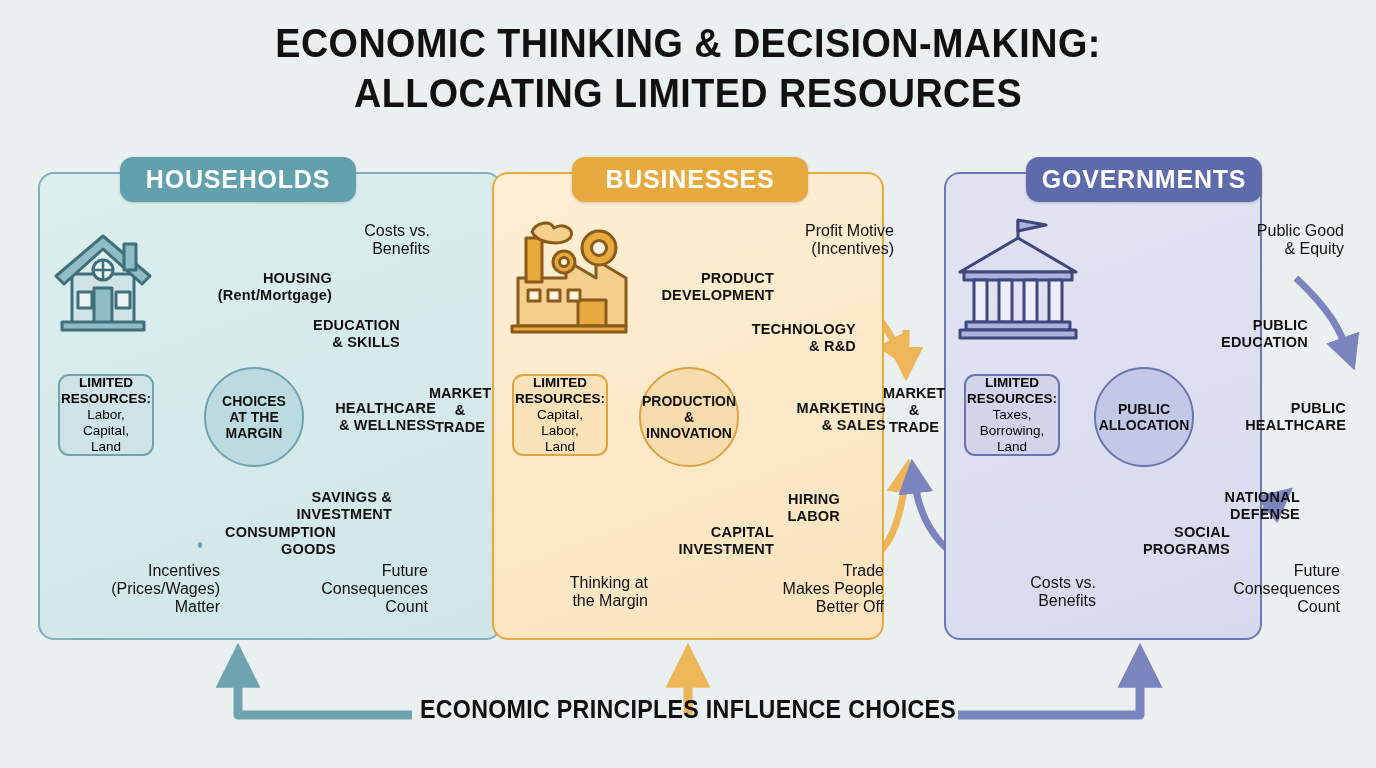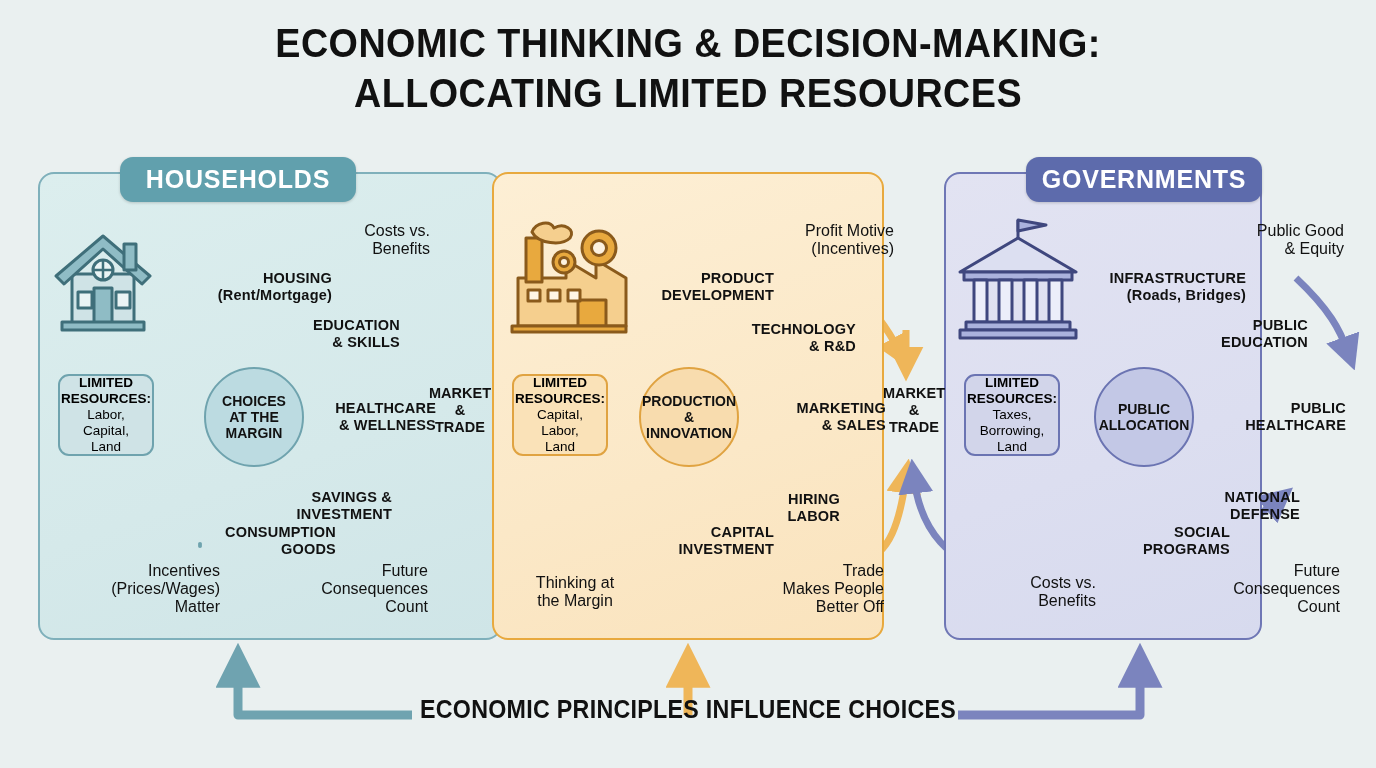--- a/index.html
+++ b/index.html
@@ -267,20 +267,21 @@
 
   <div class="hub" style="left:204px;top:367px;width:96px;height:96px;background:#bcdbe1;border:2px solid #6fa3ae;">
     <div>
       <div>CHOICES</div>
       <div>AT THE</div>
       <div>MARGIN</div>
     </div>
   </div>
 
   <div class="panel businesses">
+    <div class="panel-header">BUSINESSES</div>
 
     <svg style="left:10px;top:42px;width:130px;height:126px" viewBox="0 0 130 126">
       <g stroke="#8a5a1b" stroke-width="3" fill="#f5cf8e" stroke-linejoin="round">
         <path d="M14,110 L14,62 L62,62 L62,44 L92,62 L92,44 L122,62 L122,110 z"></path>
         <rect x="22" y="22" width="16" height="44" fill="#e8a93e"></rect>
         <rect x="74" y="84" width="28" height="26" fill="#e8a93e"></rect>
         <rect x="24" y="74" width="12" height="11" fill="#fff6e6"></rect>
         <rect x="44" y="74" width="12" height="11" fill="#fff6e6"></rect>
         <rect x="64" y="74" width="12" height="11" fill="#fff6e6"></rect>
         <rect x="8" y="110" width="114" height="6" fill="#e8a93e"></rect>
@@ -318,21 +319,21 @@
     </div>
     <div class="lbl cap" style="left:118px;top:350px;width:162px;">
       <div>CAPITAL</div>
       <div>INVESTMENT</div>
     </div>
 
     <div class="lbl soft" style="left:252px;top:48px;width:148px;">
       <div>Profit Motive</div>
       <div>(Incentives)</div>
     </div>
-    <div class="lbl soft" style="left:8px;top:400px;width:146px;text-align:center;">
+    <div class="lbl soft" style="left:8px;top:400px;width:146px;text-align:right;">
       <div>Thinking at</div>
       <div>the Margin</div>
     </div>
     <div class="lbl soft" style="left:252px;top:388px;width:138px;">
       <div>Trade</div>
       <div>Makes People</div>
       <div>Better Off</div>
     </div>
   </div>
 
@@ -363,24 +364,20 @@
     </svg>
 
     <div class="resbox" style="left:18px;top:200px;width:96px;height:82px;">
       <div class="rb-t">LIMITED</div>
       <div class="rb-t">RESOURCES:</div>
       <div class="rb-s">Taxes,</div>
       <div class="rb-s">Borrowing,</div>
       <div class="rb-s">Land</div>
     </div>
 
-    <div class="lbl cap" style="left:110px;top:96px;width:190px;">
-      <div>INFRASTRUCTURE</div>
-      <div>(Roads, Bridges)</div>
-    </div>
     <div class="lbl cap" style="left:232px;top:143px;width:130px;">
       <div>PUBLIC</div>
       <div>EDUCATION</div>
     </div>
     <div class="lbl cap" style="left:272px;top:226px;width:128px;">
       <div>PUBLIC</div>
       <div>HEALTHCARE</div>
     </div>
     <div class="lbl cap" style="left:230px;top:315px;width:124px;">
       <div>NATIONAL</div>

